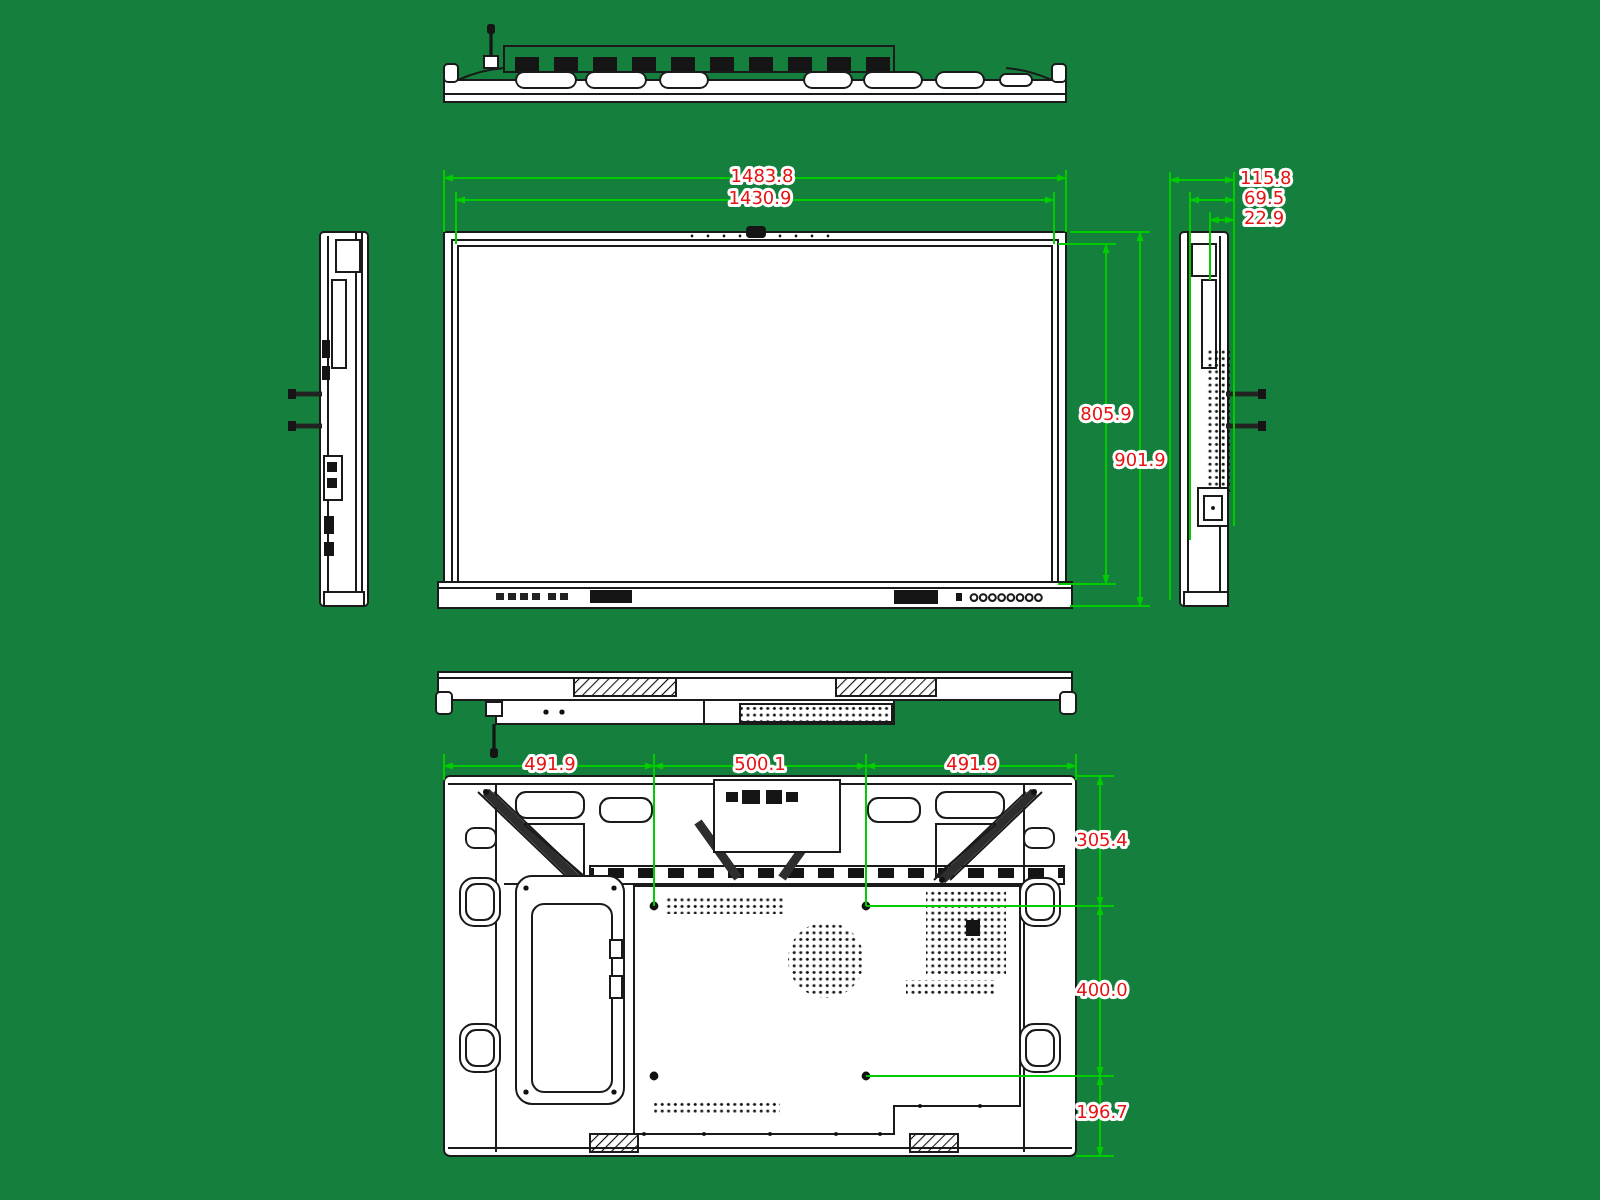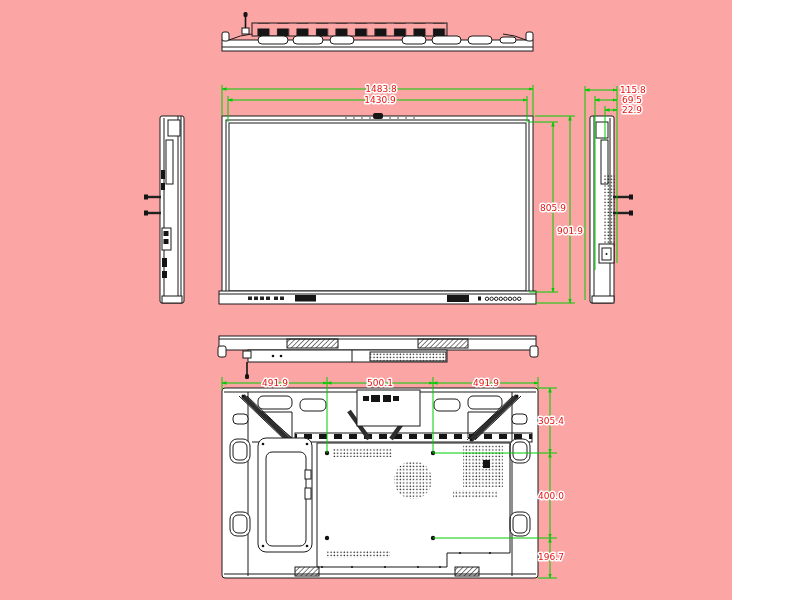--- a/index.html
+++ b/index.html
@@ -1,16 +1,16 @@
 <!DOCTYPE html>
 <html><head>
 <meta charset="utf-8">
 <style>
   html,body{margin:0;padding:0;background:#fff;}
-  #stage{position:relative;width:732px;height:600px;background:#fca5a5;overflow:hidden;
+  #stage{position:relative;width:800px;height:600px;background:#15803d;overflow:hidden;
          font-family:"DejaVu Sans",sans-serif;}
   svg{position:absolute;left:0;top:0;}
   .ln{stroke:#1a1a1a;fill:none;stroke-width:1;}
   .fw{stroke:#1a1a1a;fill:#ffffff;stroke-width:1;}
   .dk{fill:#151515;stroke:none;}
   .th{stroke:#2e2e2e;stroke-width:4.5;fill:none;}
   .gl{stroke:#00cc00;fill:none;stroke-width:1;}
   .dim-label{fill:#e81313;font-family:"DejaVu Sans",sans-serif;font-size:9px;
              paint-order:stroke;stroke:#ffffff;stroke-width:3px;stroke-linejoin:round;}
 </style>

